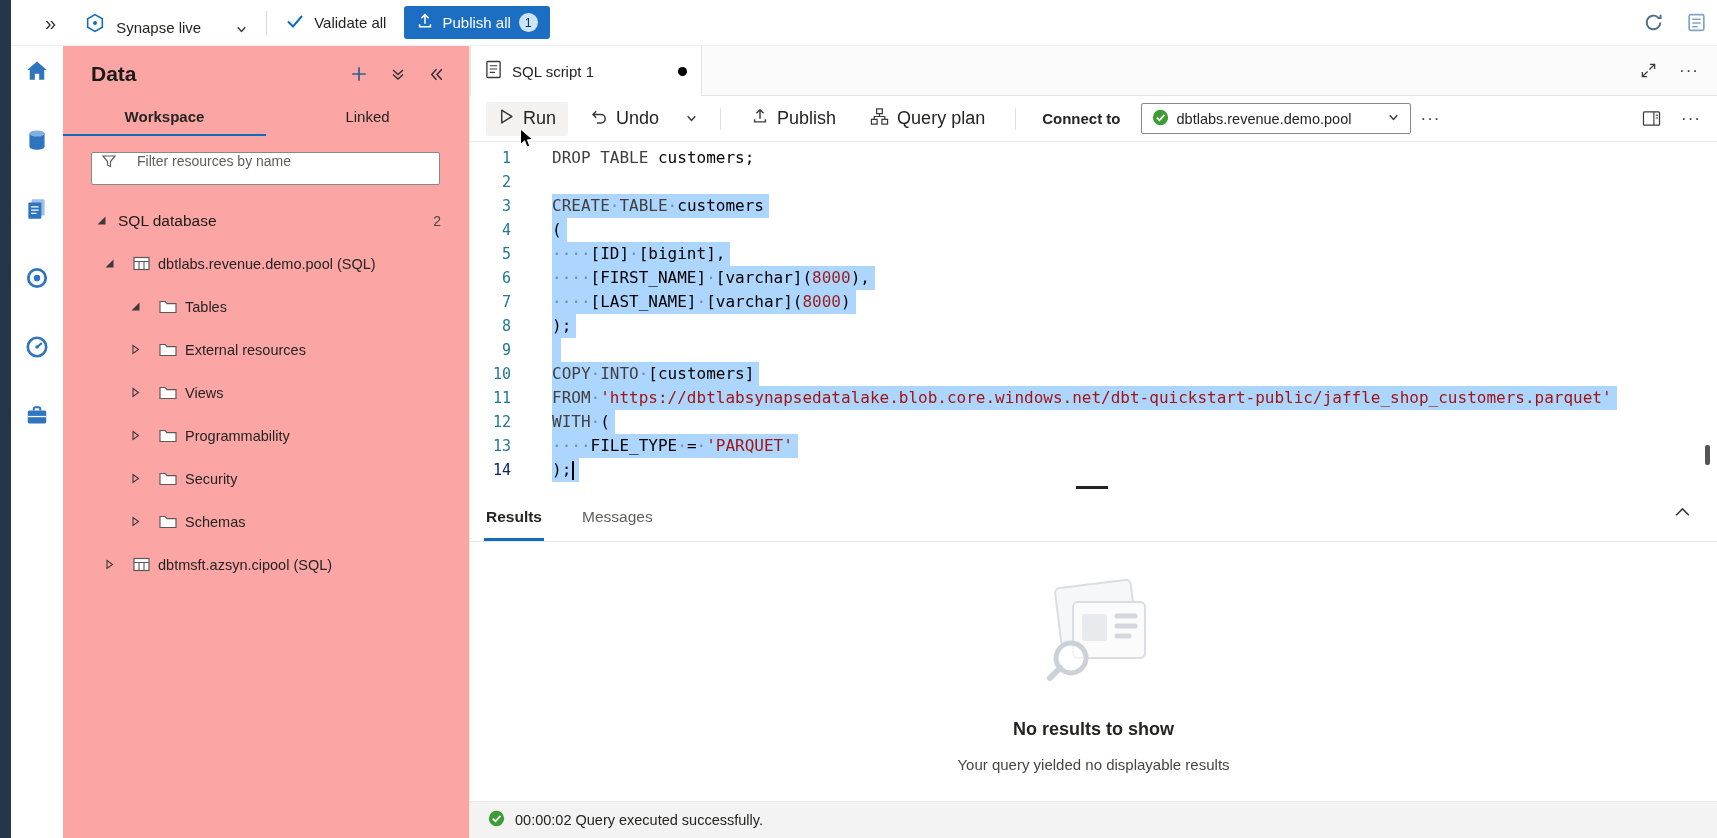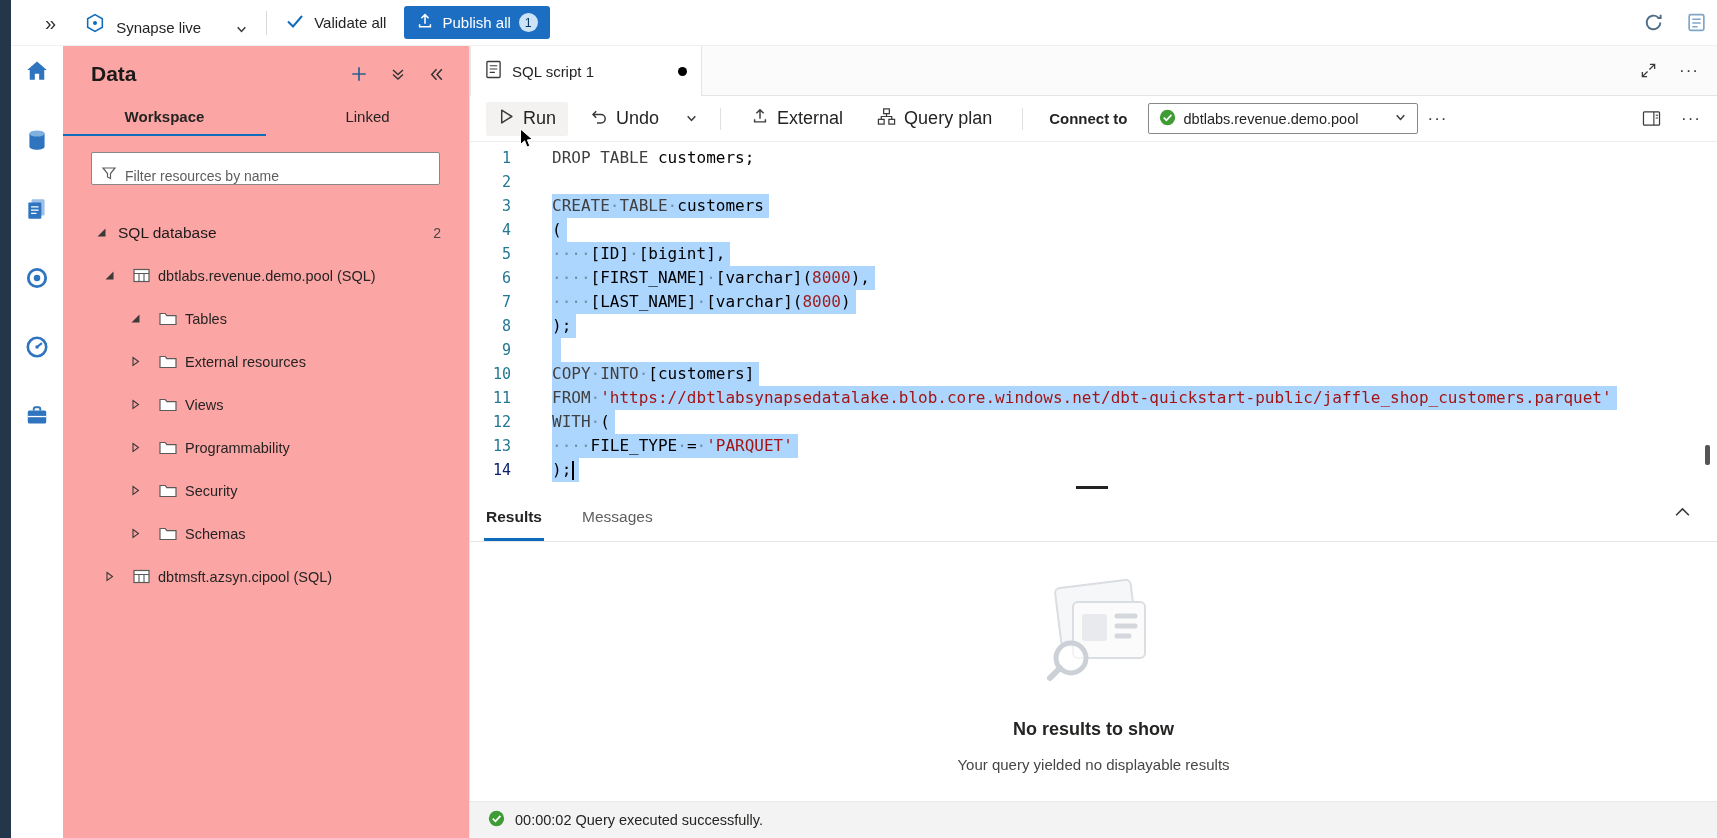--- a/index.html
+++ b/index.html
@@ -29,21 +29,21 @@
   .rail .icon-btn{width:30px;height:30px}
 
   
   .data-panel{width:407px;flex:none;border-right:1px solid #e6e6e6;display:flex;flex-direction:column;padding-top:16px;background:#fca5a5}
   .dp-header{display:flex;align-items:center;padding:0 22px 0 28px}
   .dp-title{font-size:21px;font-weight:700;color:#1b1a19}
   .dp-actions{margin-left:auto;display:flex;gap:18px;align-items:center}
   .dp-tabs{display:flex;margin-top:12px}
   .dp-tab{flex:1;text-align:center;font-size:15px;padding:10px 0 9px;border:none;background:none;border-bottom:2px solid transparent;color:#252423;cursor:pointer}
   .dp-tab.active{font-weight:700;border-bottom-color:#0f6cbd}
-  .dp-filter{margin:16px 29px 12px 28px;height:33px;border:1px solid #8a8886;border-radius:2px;display:flex;align-items:flex-end;padding:0 9px;gap:8px;background:#fff}
+  .dp-filter{margin:16px 29px 0 28px;height:33px;border:1px solid #8a8886;border-radius:2px;display:flex;align-items:flex-start;padding:0 9px;gap:20px;background:#fff}
   .dp-filter input{border:none;outline:none;flex:1;font-size:14px;color:#252423;background:transparent}
   .dp-filter input::placeholder{color:#605e5c}
   .tree{margin-top:14px;overflow:hidden}
   .tree-row{height:43px;display:flex;align-items:center;font-size:14.5px;color:#252423;cursor:pointer}
   .tree-row.depth0{padding-left:33px}
   .tree-row.depth1{padding-left:41px}
   .tree-row.depth2{padding-left:67px}
   .tree-row.root{font-size:15.5px;color:#1b1a19}
   .expander{width:14px;display:flex;align-items:center}
   .tree-icon{margin-left:15px;display:flex;align-items:center}
@@ -399,21 +399,21 @@
               </svg>
           </button>
           <div class="tb-sep"></div>
           <button class="tb-btn">
             <span>
               <svg width="18" height="18" viewBox="0 0 20 20">
                   <path d="M10 13 V3.5 M6 7 l4 -4 4 4" fill="none" stroke="#3b3a39" stroke-width="1.6"></path>
                   <path d="M4 13.5 V16.5 H16 V13.5" fill="none" stroke="#3b3a39" stroke-width="1.6"></path>
                 </svg>
             </span>
-            <span>External</span>
+            <span>Publish</span>
           </button>
           <button class="tb-btn">
             <span>
               <svg width="19" height="19" viewBox="0 0 20 20">
                   <rect x="7" y="2" width="6" height="5" fill="none" stroke="#3b3a39" stroke-width="1.3"></rect>
                   <rect x="1.5" y="13" width="6" height="5" fill="none" stroke="#3b3a39" stroke-width="1.3"></rect>
                   <rect x="12.5" y="13" width="6" height="5" fill="none" stroke="#3b3a39" stroke-width="1.3"></rect>
                   <path d="M10 7 V10 M4.5 13 V10 H15.5 V13" fill="none" stroke="#3b3a39" stroke-width="1.3"></path>
                 </svg>
             </span>

